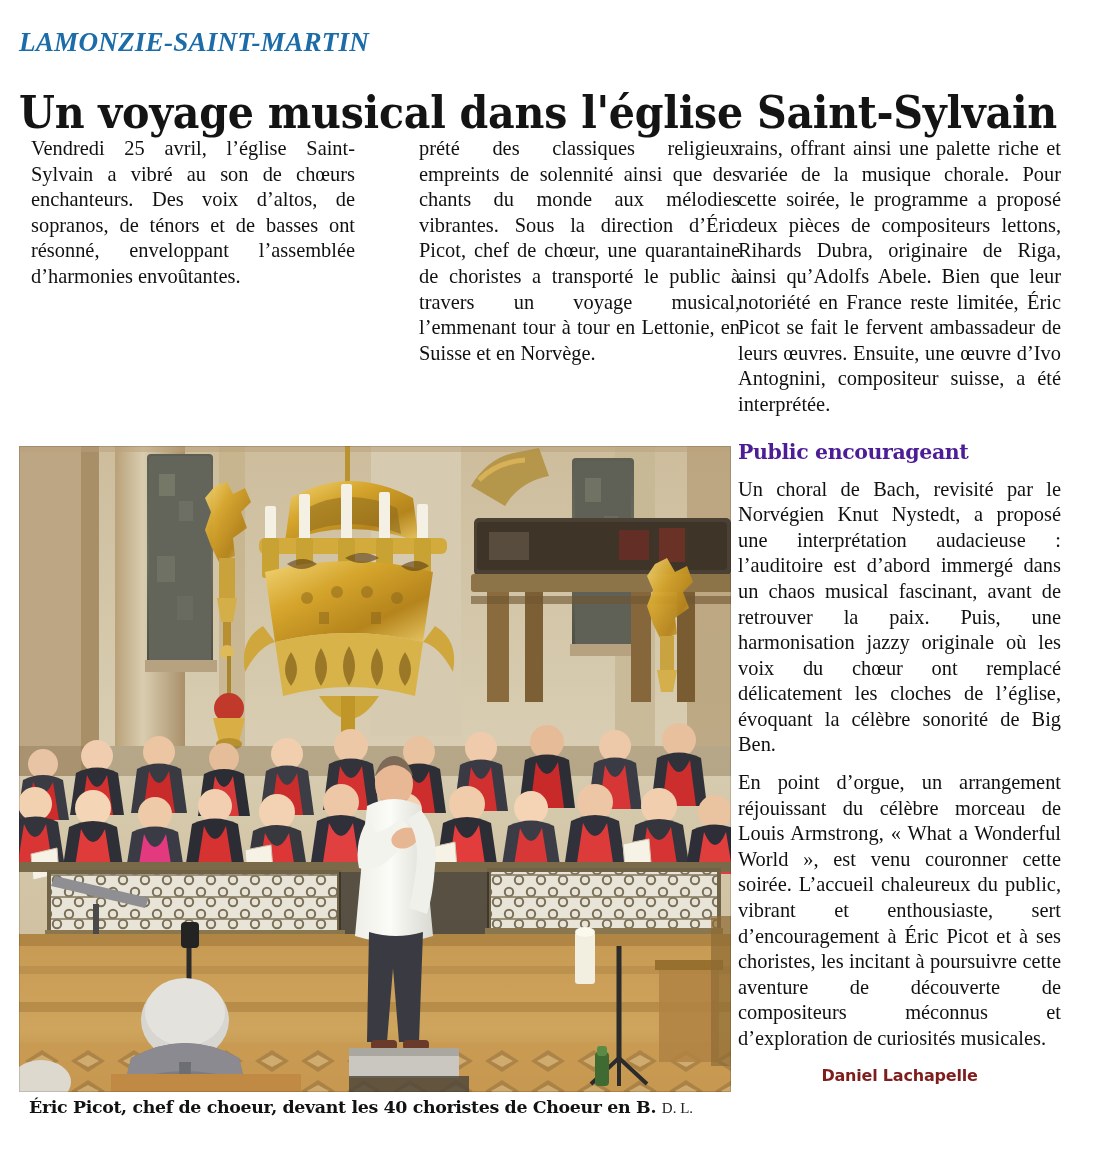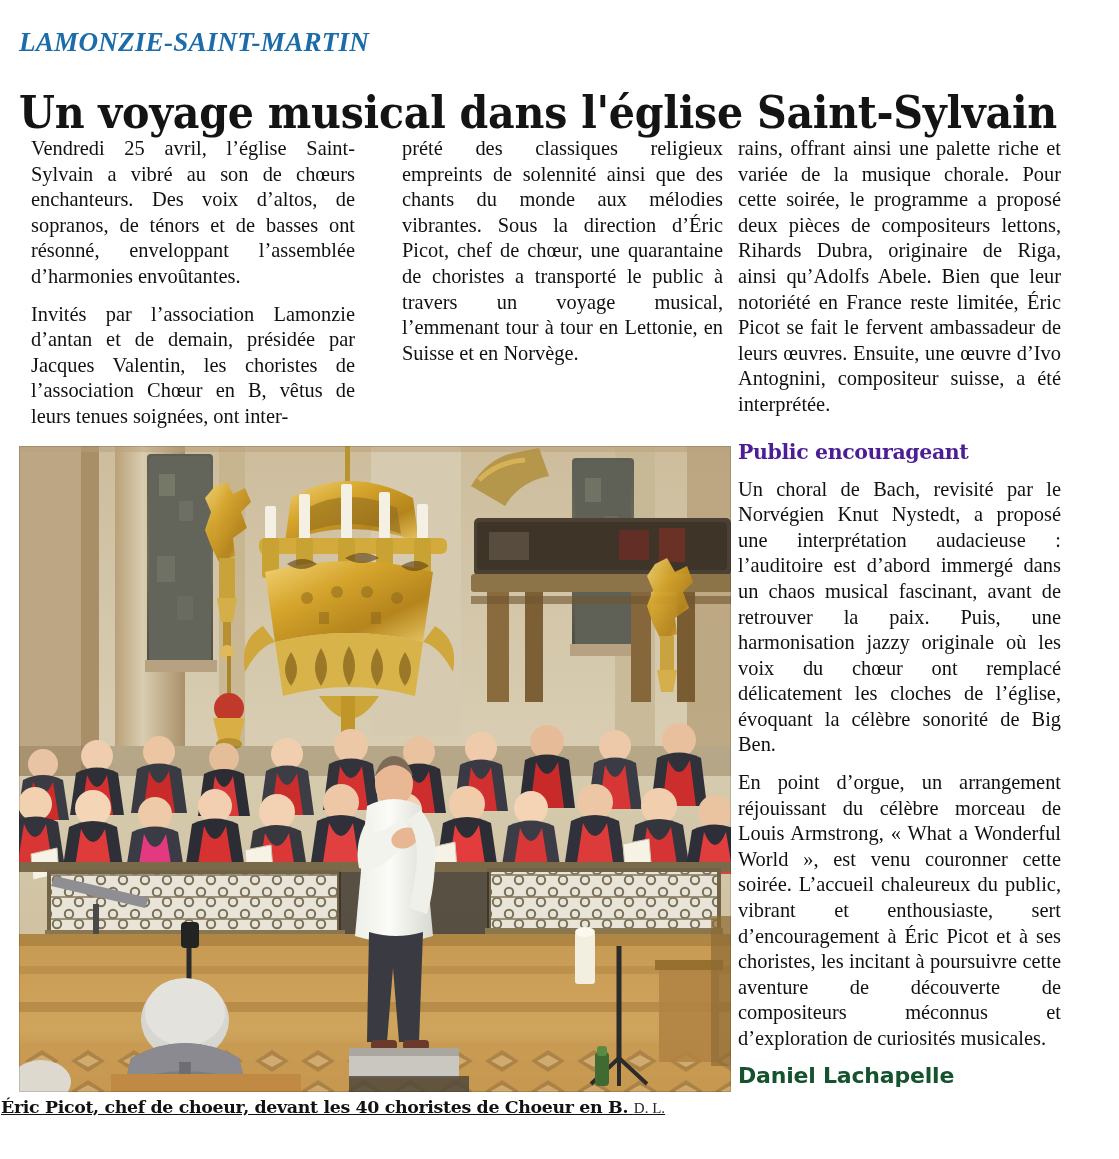--- a/index.html
+++ b/index.html
@@ -66,43 +66,43 @@
     color: #111111;
     hyphens: manual;
   }
   .col p {
     margin: 12px;
   }
   .col p + p {
     margin-top: 0px;
   }
   .col-1 { left: 19px;  width: 348px; }
-  .col-2 { left: 390px; width: 345px; }
+  .col-2 { left: 407px; width: 345px; }
   .col-3 { left: 726px; width: 347px; }
 
   .subhead {
     font-family: "DejaVu Serif", "Liberation Serif", serif;
     font-weight: bold;
     font-size: 20.5px;
     line-height: 26px;
     letter-spacing: -0.4px;
     margin-top: 21px !important;
     margin-bottom: 1px;
     text-align: left;
     color: #4c1d95;
   }
   .byline {
     font-family: "DejaVu Sans", "Liberation Sans", sans-serif;
     font-weight: bold;
-    font-size: 22px;
+    font-size: 16px;
     line-height: 24px;
     letter-spacing: -0.2px;
-    text-align: left;
+    text-align: center;
     margin-top: 2px !important;
-    color: #14532d;
+    color: #7f1d1d;
   }
 
   
   .photo-wrap {
     position: absolute;
     left: 19px;
     top: 446px;
     width: 712px;
     height: 646px;
     overflow: hidden;
@@ -110,52 +110,50 @@
   }
   .photo {
     position: absolute;
     inset: 0;
     overflow: hidden;
   }
   .photo svg { display: block; width: 712px; height: 646px; }
 
   .caption {
     position: absolute;
-    left: 1px;
+    left: 29px;
     top: 1097px;
     width: 720px;
     font-family: "DejaVu Serif", "Liberation Serif", serif;
     font-weight: bold;
     font-size: 17.4px;
     line-height: 21px;
     letter-spacing: -0.35px;
     color: #121212;
     white-space: nowrap;
-    text-decoration: underline;
   }
   .caption .credit {
     font-family: "Liberation Serif", serif;
     font-weight: normal;
     font-size: 15px;
     letter-spacing: 0;
     color: #242424;
   }
 </style>
 </head>
 <body>
 
 <div class="page">
 
   <div class="kicker">LAMONZIE-SAINT-MARTIN</div>
 
   <h1 class="headline">Un voyage musical dans l'église Saint-Sylvain</h1>
 
   <div class="col col-1">
     <p>Vendredi 25 avril, l’église Saint-Sylvain a vibré au son de chœurs enchanteurs. Des voix d’altos, de sopranos, de ténors et de basses ont résonné, enveloppant l’assemblée d’harmonies envoûtantes.</p>
-    <p>Invités par l’association Lamonzie d’antan et de demain, présidée par Jacques Valentin, les choristes de l’association Chœur en B, vêtus de leurs tenues soignées, ont inter-</p>
   </div>
 
   <div class="col col-2">
     <p>prété des classiques religieux empreints de solennité ainsi que des chants du monde aux mélodies vibrantes. Sous la direction d’Éric Picot, chef de chœur, une quarantaine de choristes a transporté le public à travers un voyage musical, l’emmenant tour à tour en Lettonie, en Suisse et en Norvège.</p>
   </div>
 
   <div class="col col-3">
     <p>rains, offrant ainsi une palette riche et variée de la musique chorale. Pour cette soirée, le programme a proposé deux pièces de compositeurs lettons, Rihards Dubra, originaire de Riga, ainsi qu’Adolfs Abele. Bien que leur notoriété en France reste limitée, Éric Picot se fait le fervent ambassadeur de leurs œuvres. Ensuite, une œuvre d’Ivo Antognini, compositeur suisse, a été interprétée.</p>
     <p class="subhead">Public encourageant</p>
     <p>Un choral de Bach, revisité par le Norvégien Knut Nystedt, a proposé une interprétation audacieuse : l’auditoire est d’abord immergé dans un chaos musical fascinant, avant de retrouver la paix. Puis, une harmonisation jazzy originale où les voix du chœur ont remplacé délicatement les cloches de l’église, évoquant la célèbre sonorité de Big Ben.</p>

